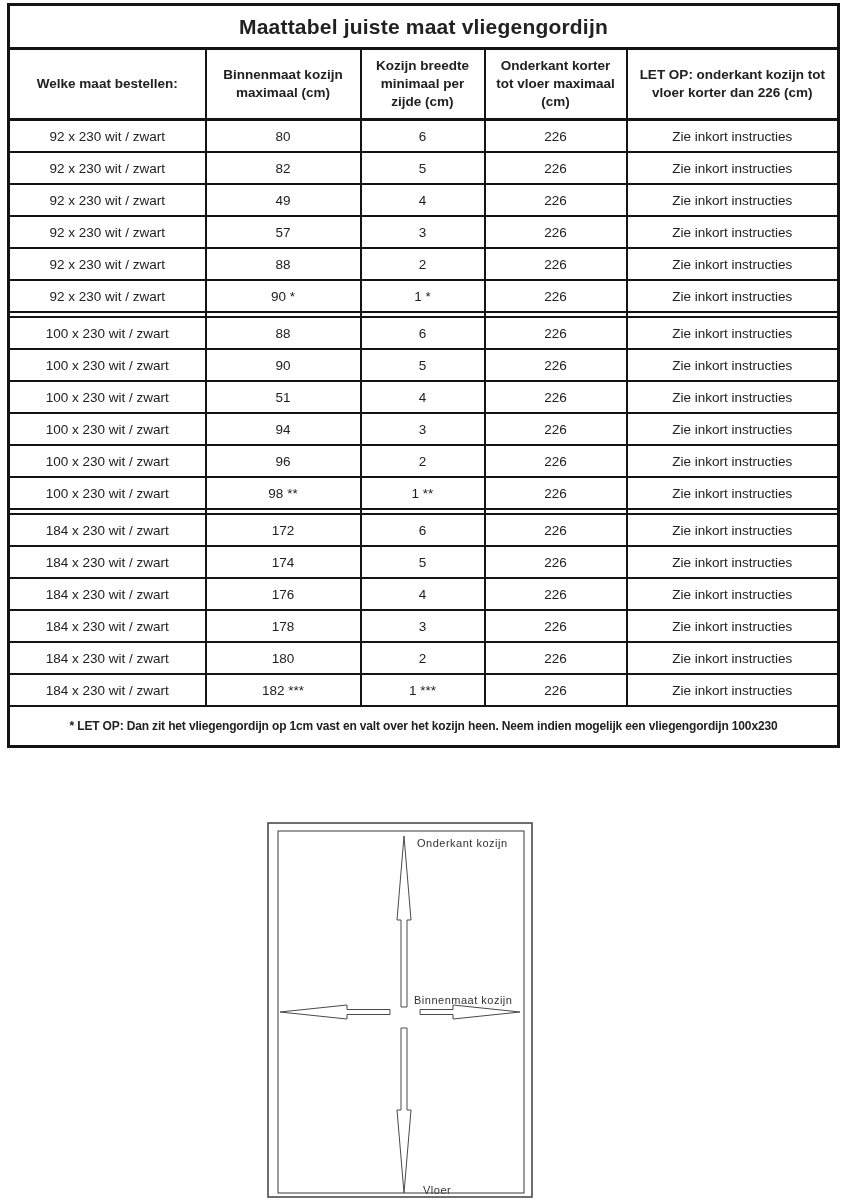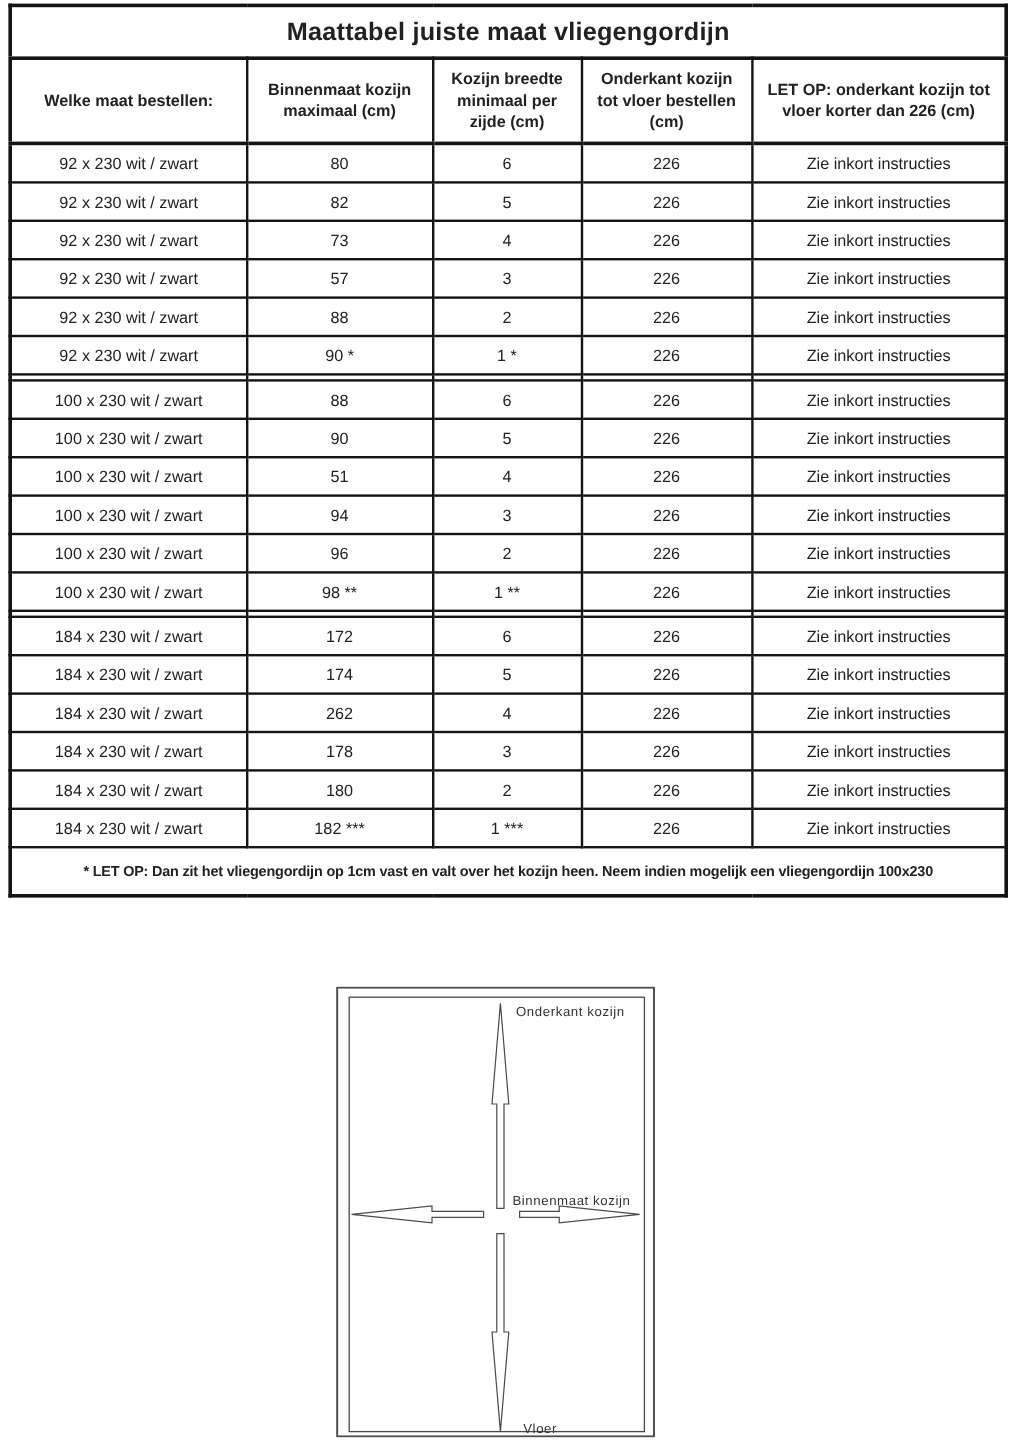--- a/index.html
+++ b/index.html
@@ -39,21 +39,21 @@
   }
   .size-table tr.sep td { height: 3px; padding: 0; }
   .size-table tbody.footnotes td {
     height: 36px;
     font-size: 12px; font-weight: 700;
     white-space: nowrap; overflow: hidden;
     letter-spacing: -0.15px;
   }
 
   
-  .diagram { position: absolute; left: 280px; top: 822px; width: 266px; height: 376px; }
+  .diagram { position: absolute; left: 267px; top: 822px; width: 266px; height: 376px; }
   .diagram svg { display: block; width: 266px; height: 376px; }
   .diagram text {
     font-family: "Liberation Sans", sans-serif;
     font-size: 11px; letter-spacing: 0.5px; fill: #333333;
   }
   .diagram .frame-rect { fill: none; stroke: #4a4a4a; }
   .diagram .arrow { fill: #ffffff; stroke: #4a4a4a; stroke-width: 1; stroke-linejoin: miter; }
 </style>
 </head>
 <body>
@@ -69,42 +69,42 @@
       <col>
     </colgroup>
     <thead>
       <tr class="title-row">
         <th colspan="5">Maattabel juiste maat vliegengordijn</th>
       </tr>
       <tr class="head-row">
         <th>Welke maat bestellen:</th>
         <th>Binnenmaat kozijn maximaal (cm)</th>
         <th>Kozijn breedte minimaal per zijde (cm)</th>
-        <th>Onderkant kozijn tot vloer bestellen (cm)</th>
+        <th>Onderkant korter tot vloer maximaal (cm)</th>
         <th>LET OP: onderkant kozijn tot vloer korter dan 226 (cm)</th>
       </tr>
     </thead>
     <tbody>
         <tr>
           <td>92 x 230 wit / zwart</td>
           <td>80</td>
           <td>6</td>
           <td>226</td>
           <td>Zie inkort instructies</td>
         </tr>
         <tr>
           <td>92 x 230 wit / zwart</td>
           <td>82</td>
           <td>5</td>
           <td>226</td>
           <td>Zie inkort instructies</td>
         </tr>
         <tr>
           <td>92 x 230 wit / zwart</td>
-          <td>73</td>
+          <td>49</td>
           <td>4</td>
           <td>226</td>
           <td>Zie inkort instructies</td>
         </tr>
         <tr>
           <td>92 x 230 wit / zwart</td>
           <td>57</td>
           <td>3</td>
           <td>226</td>
           <td>Zie inkort instructies</td>
@@ -196,21 +196,21 @@
         </tr>
         <tr>
           <td>184 x 230 wit / zwart</td>
           <td>174</td>
           <td>5</td>
           <td>226</td>
           <td>Zie inkort instructies</td>
         </tr>
         <tr>
           <td>184 x 230 wit / zwart</td>
-          <td>262</td>
+          <td>176</td>
           <td>4</td>
           <td>226</td>
           <td>Zie inkort instructies</td>
         </tr>
         <tr>
           <td>184 x 230 wit / zwart</td>
           <td>178</td>
           <td>3</td>
           <td>226</td>
           <td>Zie inkort instructies</td>

